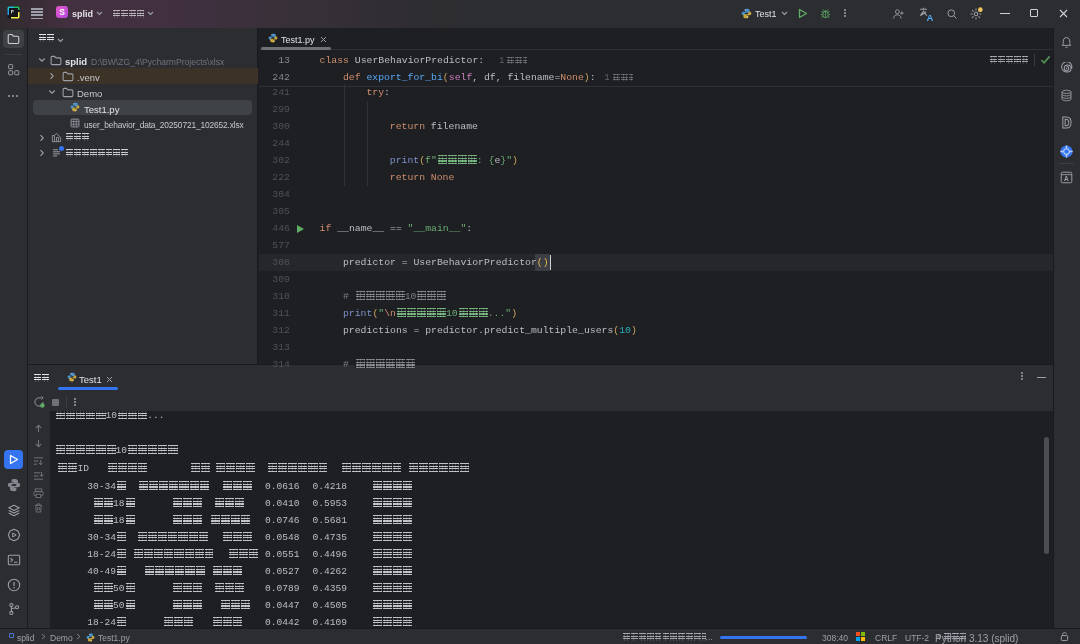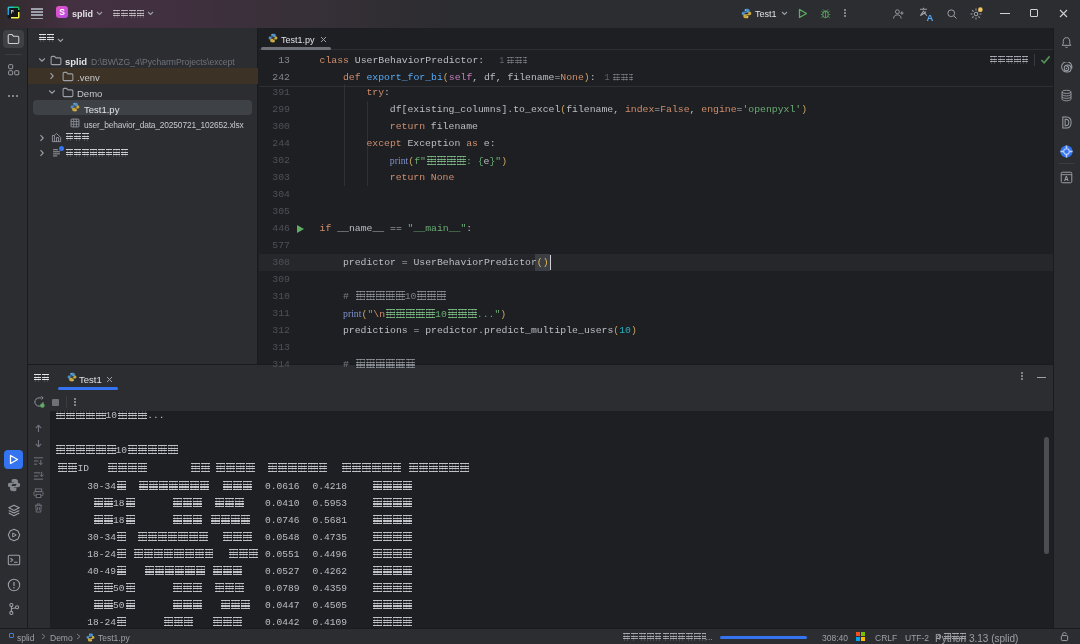--- a/index.html
+++ b/index.html
@@ -145,21 +145,21 @@
 <svg class="ab" style="left:57px;top:38px" width="7" height="5" viewBox="0 0 7 5">
     <path d="M1 1 L3.5 3.5 L6 1" stroke="#9da0a8" stroke-width="1.1" fill="none"></path>
   </svg>
 <svg class="ab" style="left:38px;top:57px" width="8" height="6" viewBox="0 0 8 6">
     <path d="M1.2 1.5 L4 4.2 L6.8 1.5" stroke="#9da0a8" stroke-width="1.1" fill="none"></path>
   </svg>
 <svg class="ab" style="left:50px;top:55px" width="12" height="11" viewBox="0 0 16 14">
 <path d="M1.5 3 Q1.5 1.5 3 1.5 L6 1.5 L8 3.5 L13 3.5 Q14.5 3.5 14.5 5 L14.5 11 Q14.5 12.5 13 12.5 L3 12.5 Q1.5 12.5 1.5 11 Z" stroke="#9da0a8" stroke-width="1.4" fill="none"></path>
   </svg>
 <div class="ab" style="left:65px;top:56px;color:#dfe1e5;font-size:9.5px;font-weight:bold">splid</div>
-<div class="ab" style="left:91px;top:57px;color:#6f737a;font-size:8.6px">D:\BW\ZG_4\PycharmProjects\except</div>
+<div class="ab" style="left:91px;top:57px;color:#6f737a;font-size:8.6px">D:\BW\ZG_4\PycharmProjects\xlsx</div>
 <div class="ab" style="left:28px;top:68px;width:230px;height:16px;background:#3c3226"></div>
 <svg class="ab" style="left:49px;top:72px" width="6" height="8" viewBox="0 0 6 8">
     <path d="M1.5 1.2 L4.2 4 L1.5 6.8" stroke="#9da0a8" stroke-width="1.1" fill="none"></path>
   </svg>
 <svg class="ab" style="left:62px;top:71px" width="12" height="11" viewBox="0 0 16 14">
 <path d="M1.5 3 Q1.5 1.5 3 1.5 L6 1.5 L8 3.5 L13 3.5 Q14.5 3.5 14.5 5 L14.5 11 Q14.5 12.5 13 12.5 L3 12.5 Q1.5 12.5 1.5 11 Z" stroke="#9da0a8" stroke-width="1.4" fill="none"></path>
   </svg>
 <div class="ab" style="left:77px;top:72px;color:#c6c8cd;font-size:9.5px">.venv</div>
 <svg class="ab" style="left:48px;top:89px" width="8" height="6" viewBox="0 0 8 6">
     <path d="M1.2 1.5 L4 4.2 L6.8 1.5" stroke="#9da0a8" stroke-width="1.1" fill="none"></path>
@@ -220,34 +220,34 @@
 <svg class="ab" style="left:1040px;top:55px" width="11" height="10" viewBox="0 0 12 11">
     <path d="M1.5 5.5 L4.5 8.5 L10.5 1.5" stroke="#549159" stroke-width="1.8" fill="none"></path>
   </svg>
 <style>
 .cl { position:absolute; left:259px; width:794px; height:17px; font-family:"Liberation Mono",monospace;
   font-size:9.8px; line-height:17px; color:#bcbec4; white-space:pre; }
 .cl .num { position:absolute; left:0; width:31px; text-align:right; color:#4e5157; }
 .cl .numb { color:#82868e; }
 .cl .code { position:absolute; left:60.6px; top:0; }
 .ck { color:#cf8e6d; } .cs { color:#6aab73; } .cc { color:#7a7e85; } .cf { color:#56a8f5; }
-.cself { color:#c77dbb; } .cpr { color:#7d8fc9;font-family:Liberation Serif, serif; } .cn { color:#2aacb8; } .cp { color:#c9a45c; }
+.cself { color:#c77dbb; } .cpr { color:#7d8fc9; } .cn { color:#2aacb8; } .cp { color:#c9a45c; }
 .ch { color:#5f646c; font-size:8.4px; }
 .ig { position:absolute; width:1px; background:#2f3135; z-index:1; }
 .cl { z-index:2; }
 </style>
 <div class="cl" style="top:52.0px"><span class="num numb">13</span><span class="code"><span class="ck">class</span><i style="width:5.8px"></i>UserBehaviorPredictor:</span><span class="ch" style="position:absolute;left:240.2px;top:1px">1 </span><b class="zs" style="position:absolute;left:247.2px;top:5px;width:21px;height:7px;color:#5f646c;--g:#1e1f22"></b></div>
 <div class="cl" style="top:69.0px"><span class="num numb">242</span><span class="code"><i style="width:23.4px"></i><span class="ck">def</span><i style="width:5.8px"></i><span class="cf">export_for_bi</span><span class="cp">(</span><span class="cself">self</span>,<i style="width:5.8px"></i>df,<i style="width:5.8px"></i>filename=<span class="ck">None</span><span class="cp">)</span>:</span><span class="ch" style="position:absolute;left:345.6px;top:1px">1 </span><b class="zs" style="position:absolute;left:352.6px;top:5px;width:21px;height:7px;color:#5f646c;--g:#1e1f22"></b></div>
 <div class="ab" style="left:259px;top:85.5px;width:794px;height:1px;background:#2e3033"></div>
-<div class="cl" style="top:84.0px"><span class="num">391</span><span class="code"><i style="width:46.8px"></i><span class="ck">try</span>:</span></div>
-<div class="cl" style="top:101.0px"><span class="num">299</span><span class="code"><i style="width:70.2px"></i>df[existing_columns].to_excel<span class="cp">(</span>filename,<i style="width:5.8px"></i><span class="ck">index</span>=<span class="ck">False</span>,<i style="width:5.8px"></i><span class="ck">engine</span>=<span class="cs">'openpyxl'</span><span class="cp">)</span></span></div>
+<div class="cl" style="top:84.0px"><span class="num">241</span><span class="code"><i style="width:46.8px"></i><span class="ck">try</span>:</span></div>
+<div class="cl" style="top:101.0px"><span class="num">299</span></div>
 <div class="cl" style="top:118.0px"><span class="num">300</span><span class="code"><i style="width:70.2px"></i><span class="ck">return</span><i style="width:5.8px"></i>filename</span></div>
-<div class="cl" style="top:135.0px"><span class="num">244</span><span class="code"><i style="width:46.8px"></i><span class="ck">except</span><i style="width:5.8px"></i>Exception<i style="width:5.8px"></i><span class="ck">as</span><i style="width:5.8px"></i>e:</span></div>
+<div class="cl" style="top:135.0px"><span class="num">244</span></div>
 <div class="cl" style="top:152.0px"><span class="num">302</span><span class="code"><i style="width:70.2px"></i><span class="cpr">print</span><span class="cp">(</span><span class="cs">f</span><span class="cs">"<b class="zk" style="width:40.0px;--p:10px"></b>:<i style="width:5.8px"></i></span><span class="cs">{</span>e<span class="cs">}</span><span class="cs">"</span><span class="cp">)</span></span></div>
-<div class="cl" style="top:169.0px"><span class="num">303</span><span class="code"><i style="width:70.2px"></i><span class="ck">return</span><i style="width:5.8px"></i><span class="ck">None</span></span></div>
+<div class="cl" style="top:169.0px"><span class="num">222</span><span class="code"><i style="width:70.2px"></i><span class="ck">return</span><i style="width:5.8px"></i><span class="ck">None</span></span></div>
 <div class="cl" style="top:186.0px"><span class="num">304</span><span class="code"></span></div>
 <div class="cl" style="top:203.0px"><span class="num">305</span><span class="code"></span></div>
 <div class="cl" style="top:220.0px"><span class="num">446</span><span class="code"><span class="ck">if</span><i style="width:5.8px"></i>__name__<i style="width:5.8px"></i>==<i style="width:5.8px"></i><span class="cs">"__main__"</span>:</span></div>
 <div class="cl" style="top:237.0px"><span class="num">577</span><span class="code"></span></div>
 <div class="cl" style="top:271.0px"><span class="num">309</span><span class="code"></span></div>
 <div class="cl" style="top:288.0px"><span class="num">310</span><span class="code"><i style="width:23.4px"></i><span class="cc">#<i style="width:5.8px"></i><b class="zk" style="width:50.0px;--p:10px"></b>10<b class="zk" style="width:30.0px;--p:10px"></b></span></span></div>
 <div class="cl" style="top:305.0px"><span class="num">311</span><span class="code"><i style="width:23.4px"></i><span class="cpr">print</span><span class="cp">(</span><span class="cs">"</span><span class="ck">\n</span><span class="cs"><b class="zk" style="width:50.0px;--p:10px"></b>10<b class="zk" style="width:30.0px;--p:10px"></b>..."</span><span class="cp">)</span></span></div>
 <div class="cl" style="top:322.0px"><span class="num">312</span><span class="code"><i style="width:23.4px"></i>predictions<i style="width:5.8px"></i>=<i style="width:5.8px"></i>predictor.predict_multiple_users<span class="cp">(</span><span class="cn">10</span><span class="cp">)</span></span></div>
 <div class="cl" style="top:339.0px"><span class="num">313</span><span class="code"></span></div>
 <div class="cl" style="top:356.0px"><span class="num">314</span><span class="code"><i style="width:23.4px"></i><span class="cc">#<i style="width:5.8px"></i><b class="zk" style="width:60.0px;--p:10px"></b></span></span></div>

